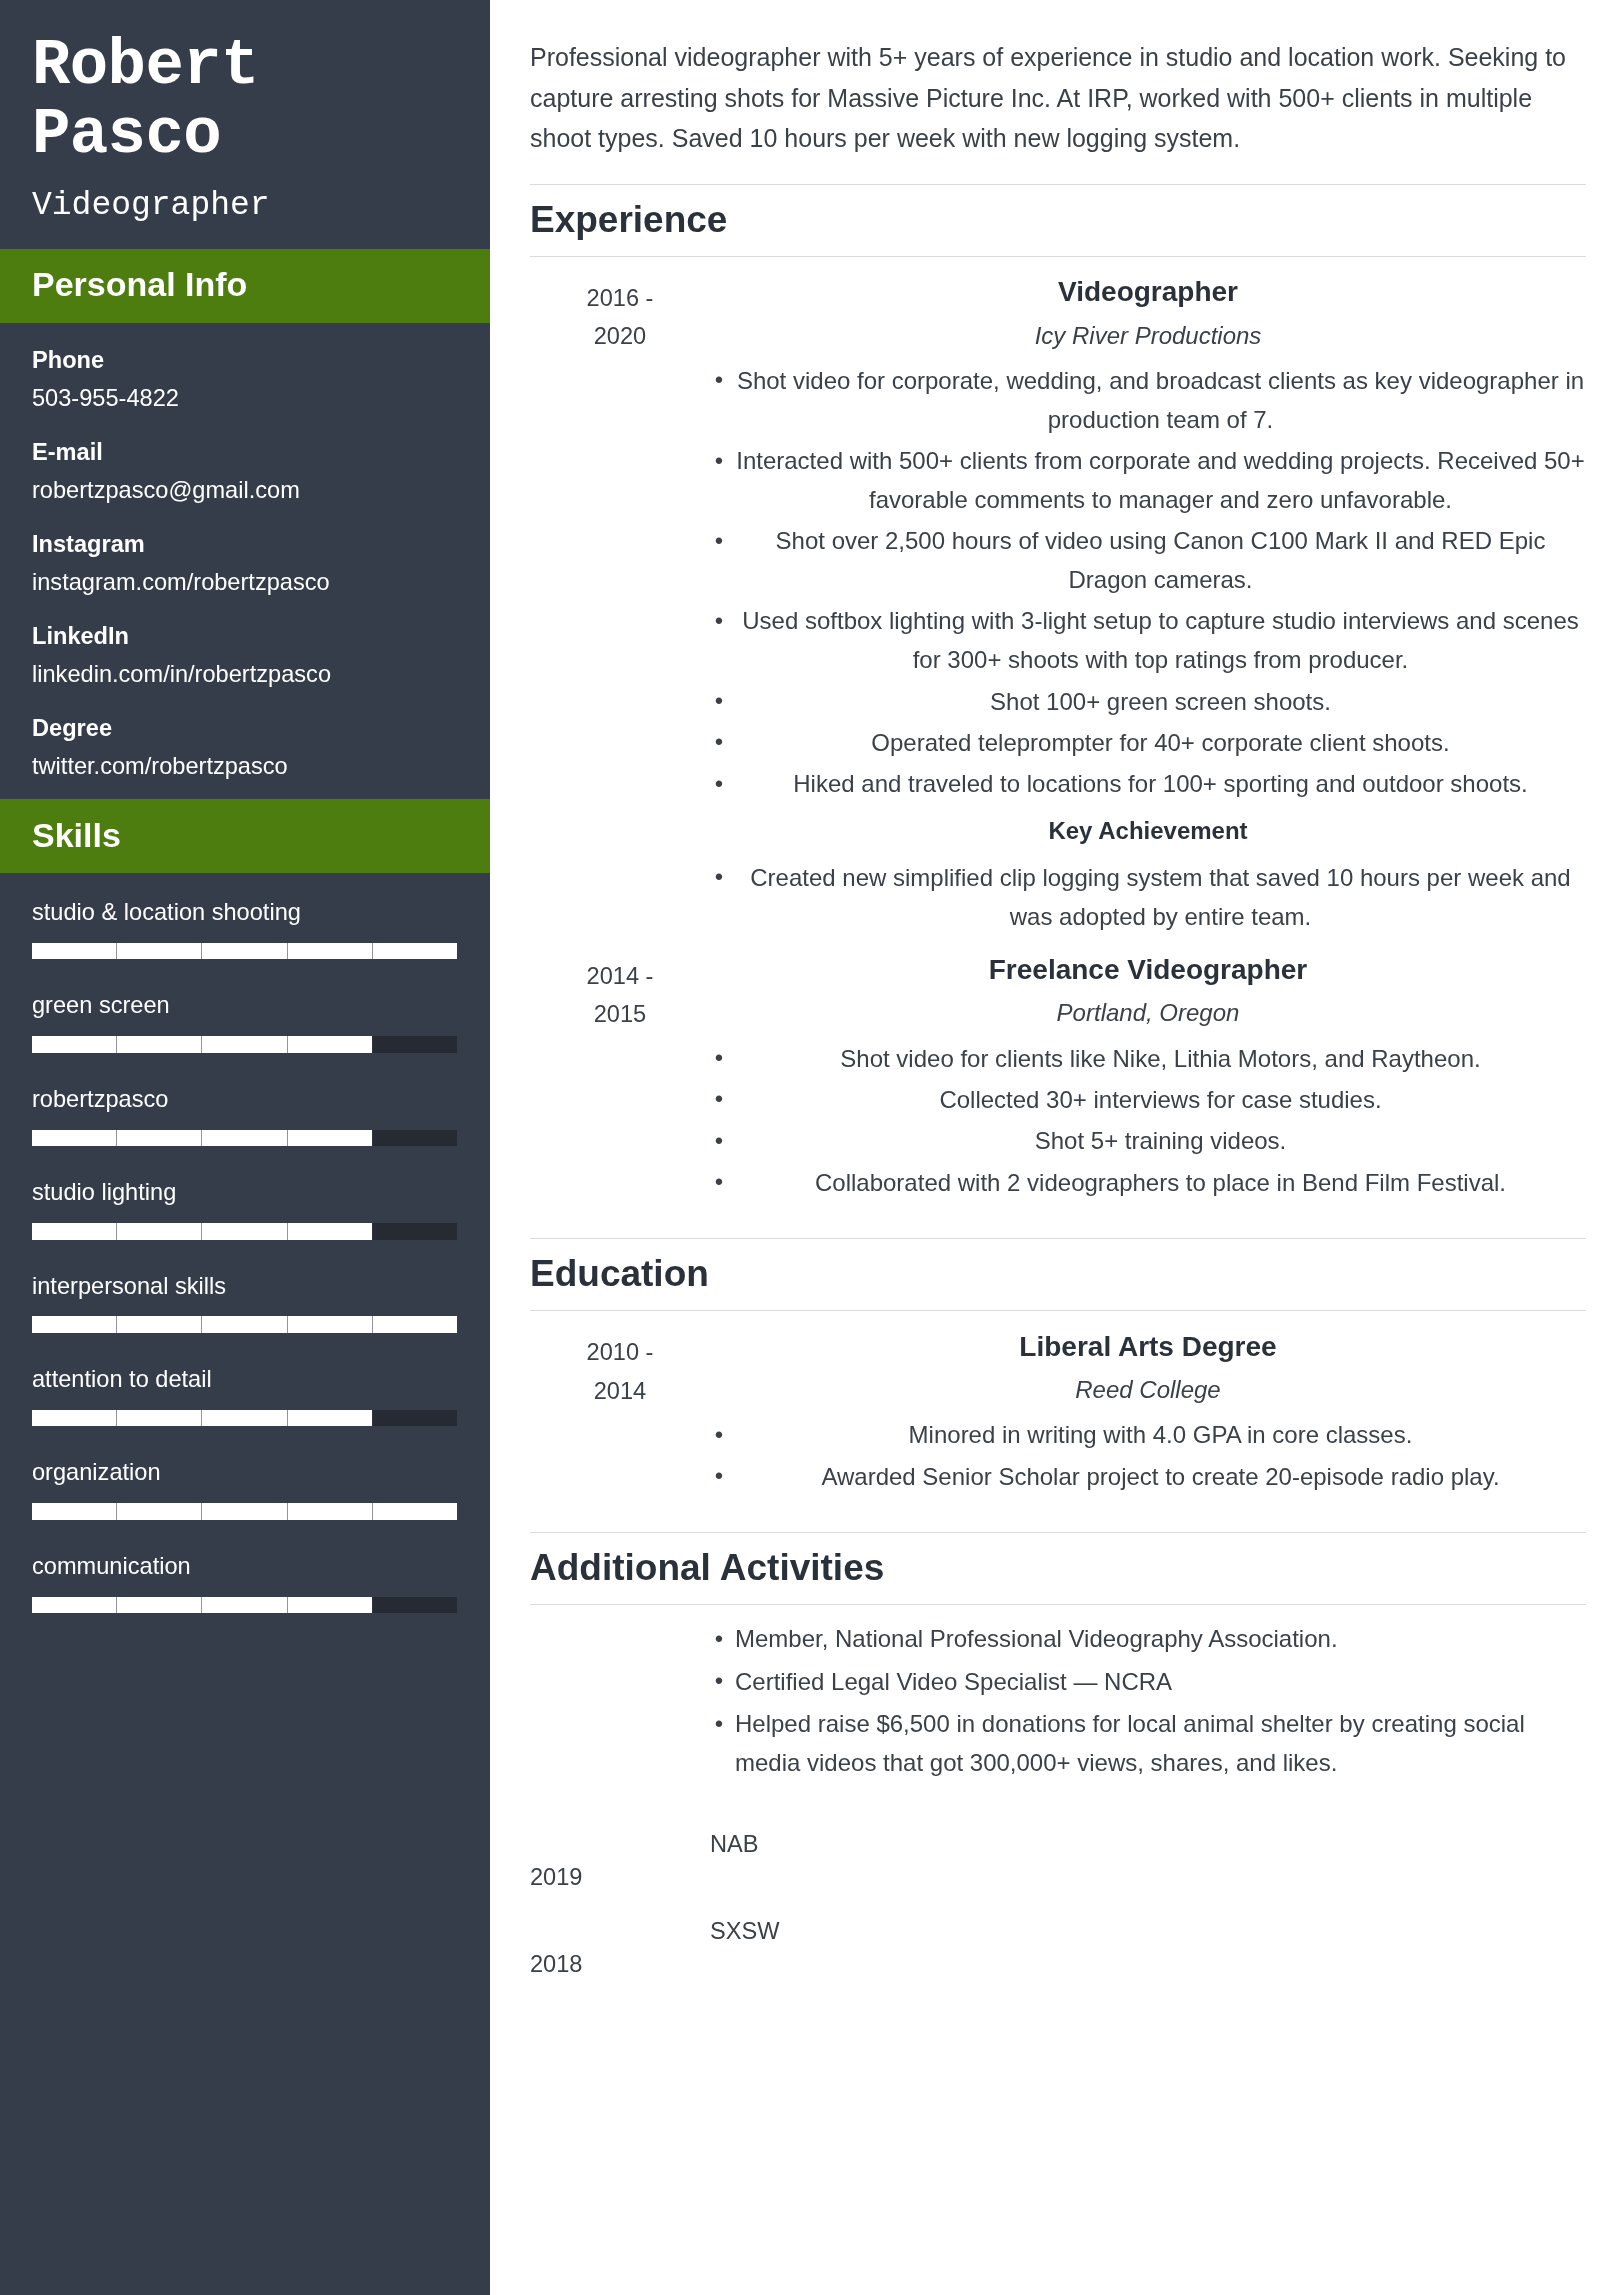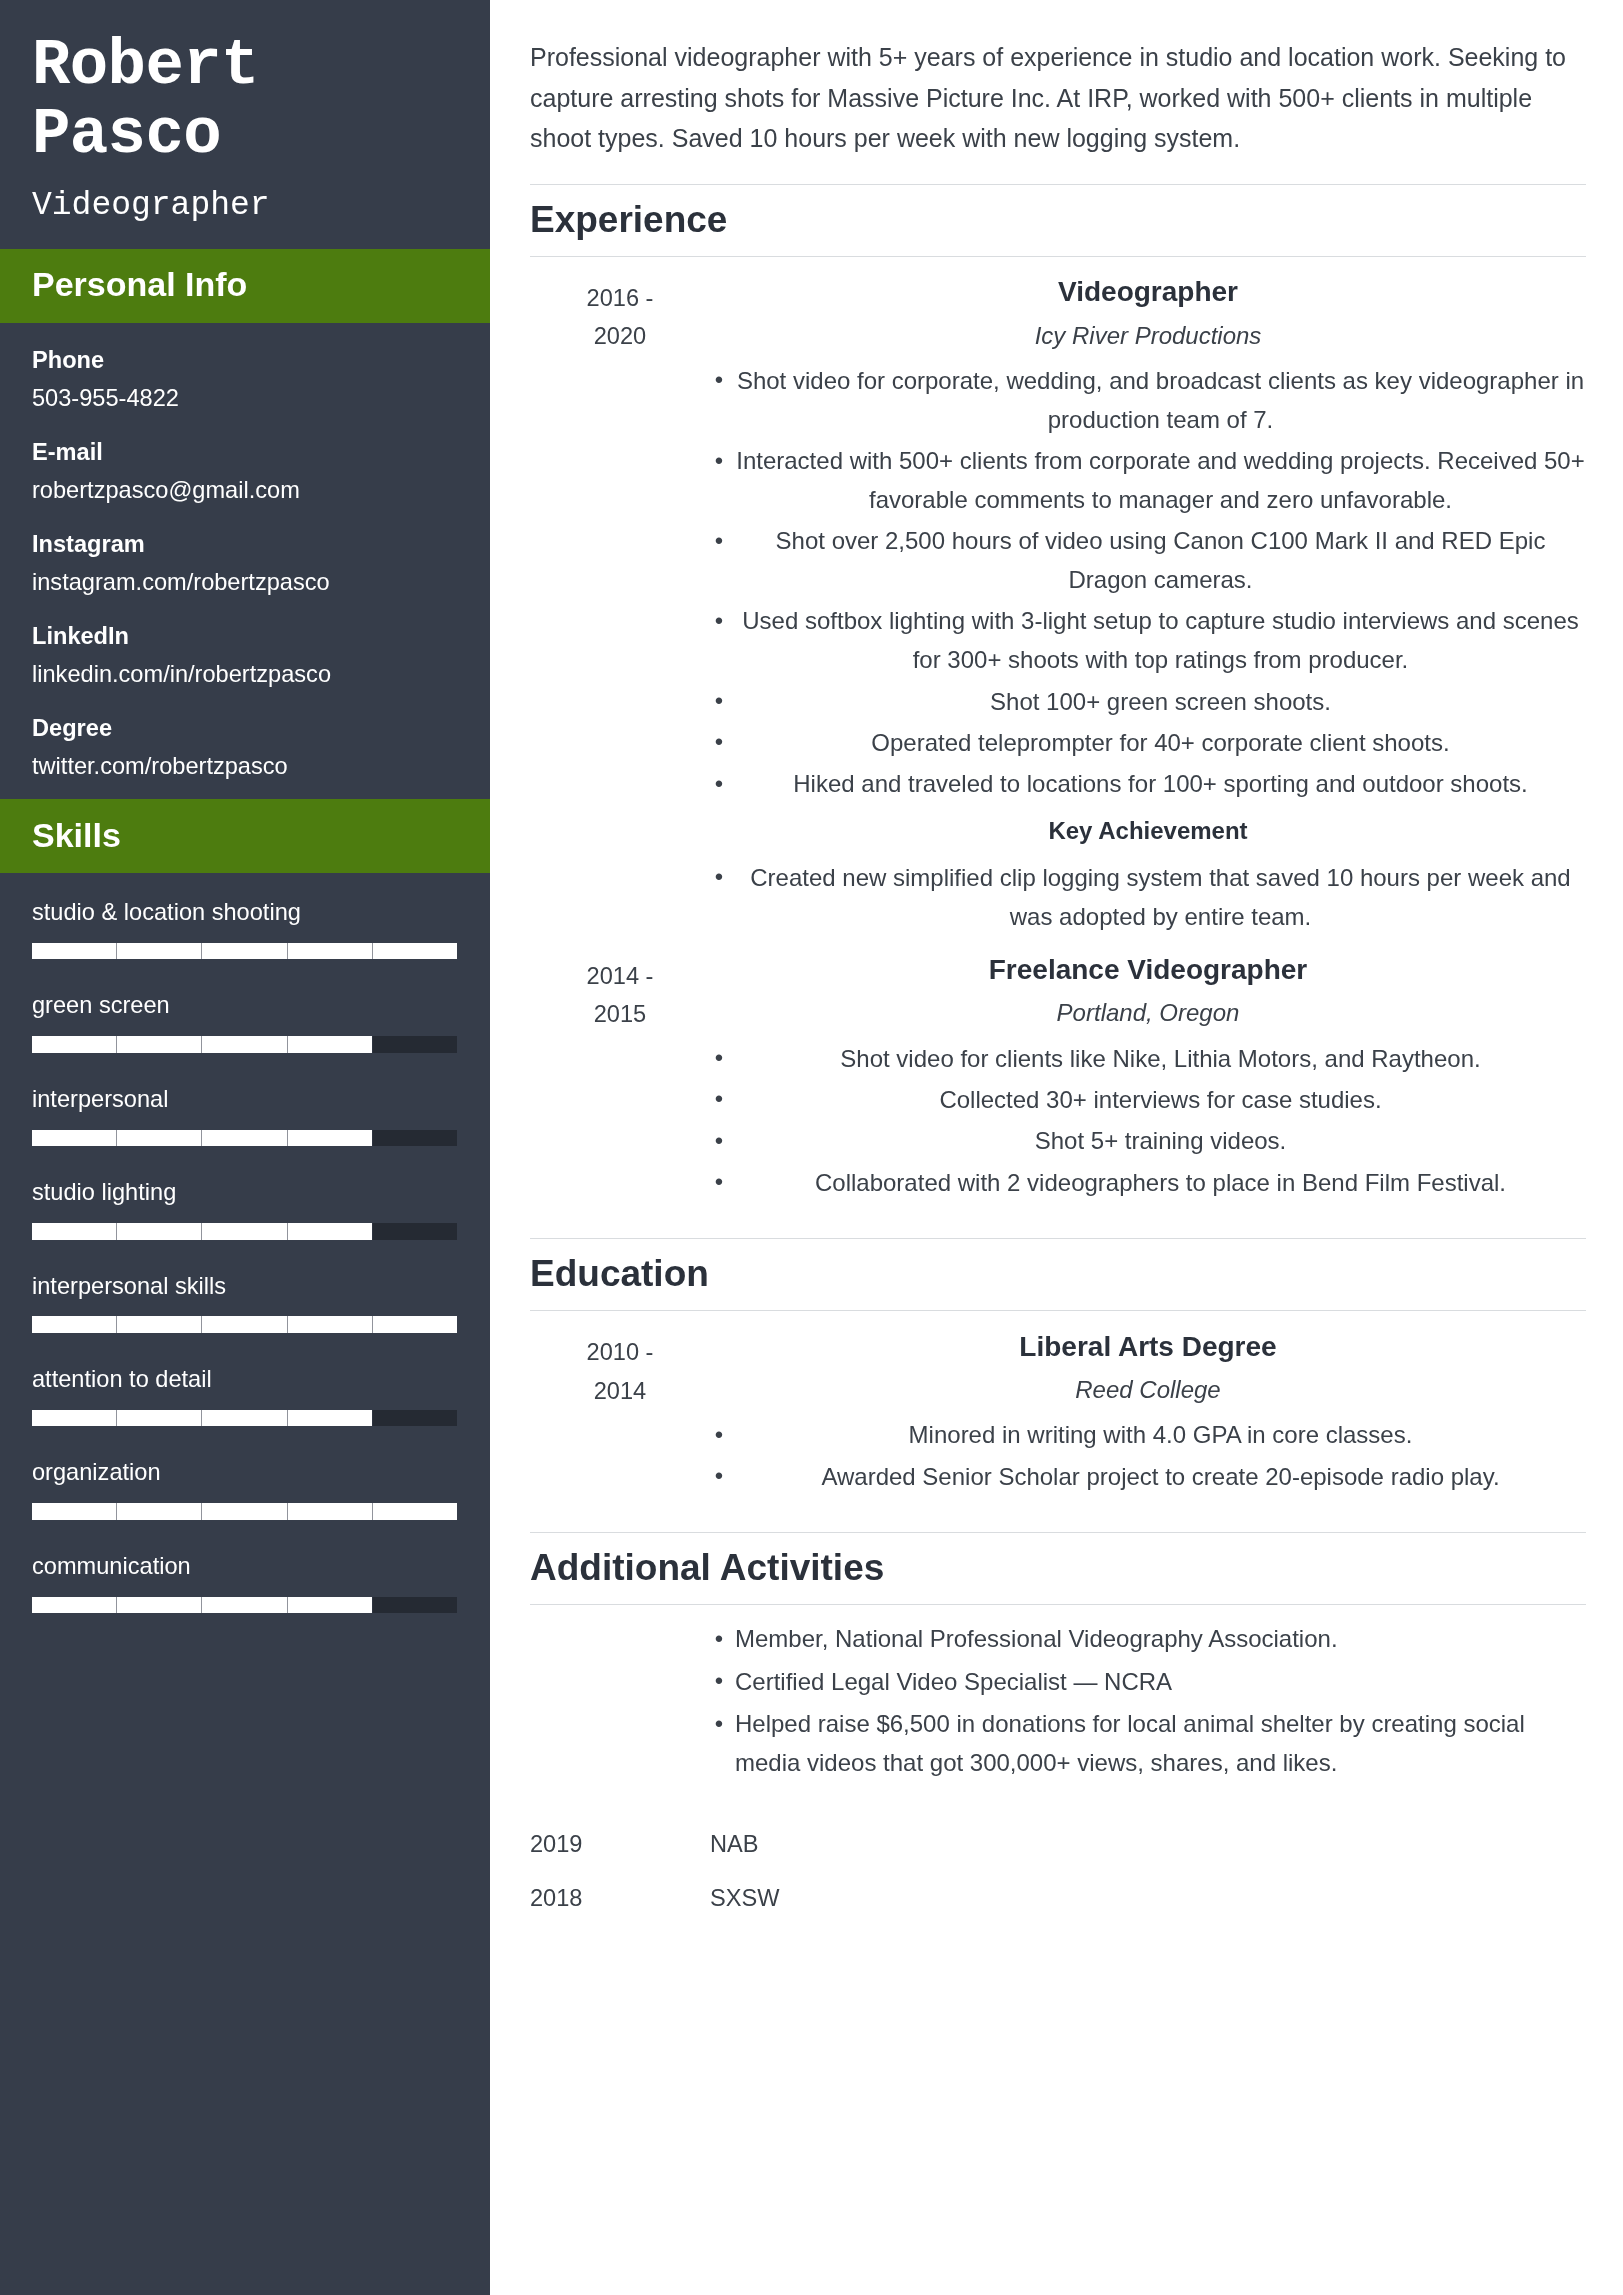--- a/index.html
+++ b/index.html
@@ -244,21 +244,21 @@
 
   .conf-row {
     display: flex;
     align-items: flex-start;
     margin-bottom: 17.7px;
     font-size: 23.6px;
     line-height: 1.5;
     color: #3b4149;
   }
 
-  .conf-year { flex: 0 0 180px; }
+  .conf-year { flex: 0 0 180px; margin-top: 33px; }
   .conf-name { flex: 1 1 auto; }
 
   .spacer-sm { height: 20px; }
 </style>
 </head>
 <body>
 
 <div class="page">
 
   <aside class="sidebar">
@@ -322,21 +322,21 @@
             <span class="tick"></span>
               <span class="tick"></span>
               <span class="tick"></span>
               <span class="tick"></span>
               <span class="tick"></span>
           </div>
         </div>
       </div>
 
       <div class="skill-item">
-        <div class="skill-label">interpersonal</div>
+        <div class="skill-label">robertzpasco</div>
         <div class="skill-bar">
           <div class="skill-fill" style="width: 80%;"></div>
           <div class="seg-overlay">
             <span class="tick"></span>
               <span class="tick"></span>
               <span class="tick"></span>
               <span class="tick"></span>
               <span class="tick"></span>
           </div>
         </div>

